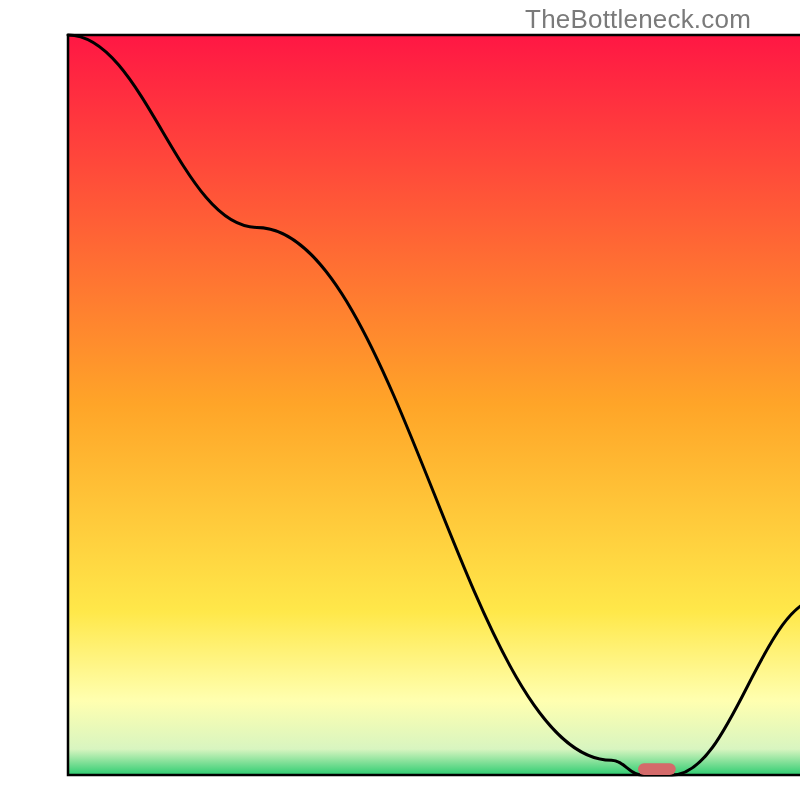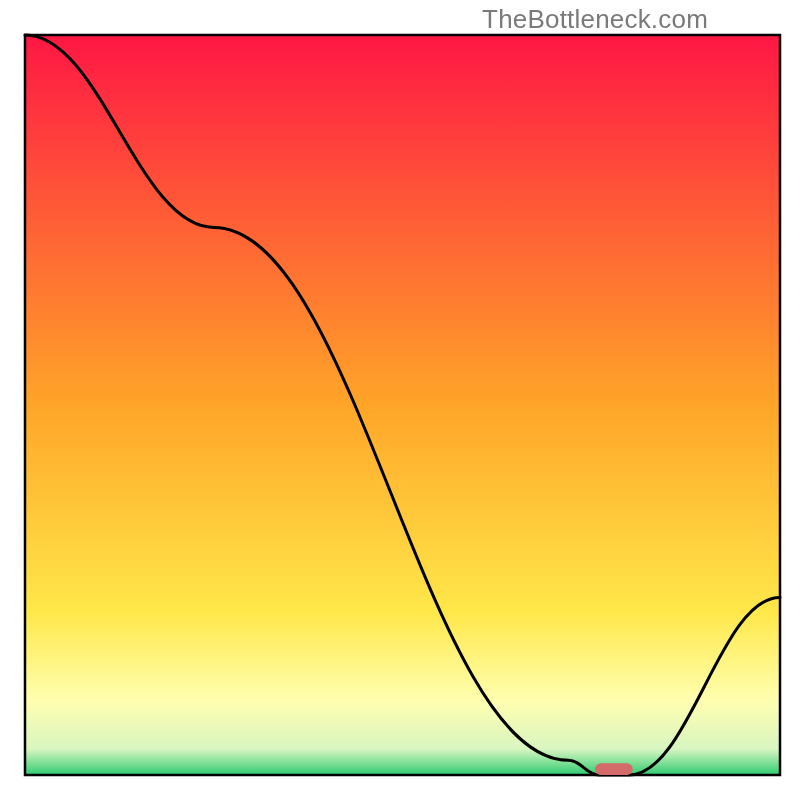--- a/index.html
+++ b/index.html
@@ -7,20 +7,21 @@
     padding: 0;
     width: 800px;
     height: 800px;
     background: #ffffff;
     font-family: Arial, Helvetica, sans-serif;
   }
   .stage {
     position: relative;
     width: 720px;
     height: 800px;
+    margin-left: 43px;
   }
   .watermark {
     position: absolute;
     top: 4px;
     right: 12px;
     color: #7a7a7a;
     font-size: 26px;
     font-weight: 500;
     letter-spacing: 0.2px;
     z-index: 5;

